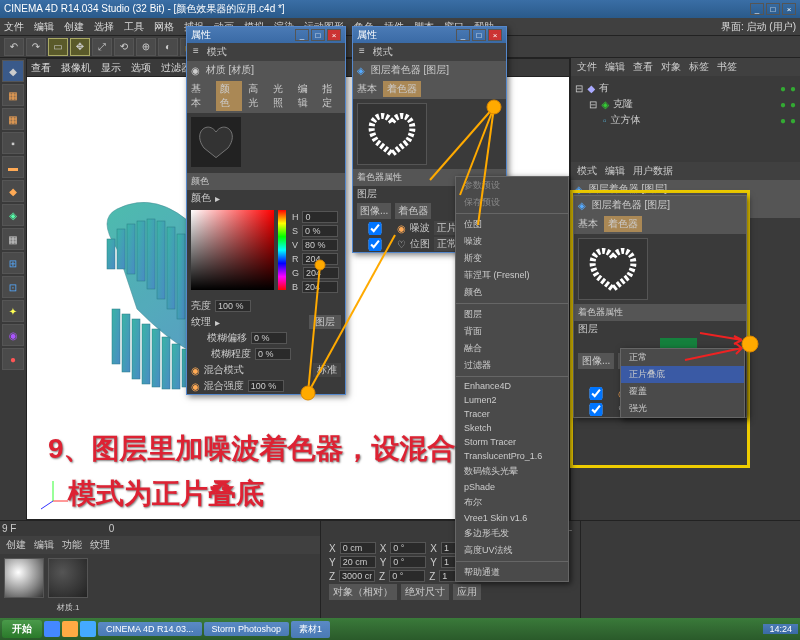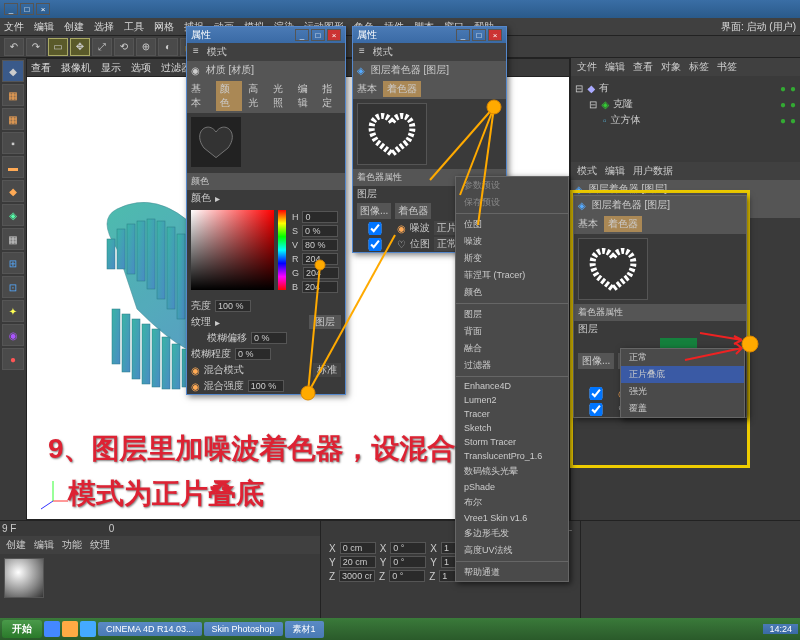--- a/index.html
+++ b/index.html
@@ -48,20 +48,21 @@
 .task{background:linear-gradient(#5a8ac5,#4a7ab5);padding:2px 8px;border-radius:2px;font-size:9px;color:#fff}
 .start{background:linear-gradient(#4a9a4a,#2a7a2a);padding:2px 10px;border-radius:3px;font-size:10px;color:#fff;font-weight:bold}
 .clock{margin-left:auto;background:linear-gradient(#4a7ab5,#3a6aa5);padding:0 6px;font-size:9px;color:#fff}
 .statusrow{display:flex;gap:4px;padding:2px;background:#383838;font-size:9px}
 .statusrow span{flex:1}
 </style>
 </head>
 <body>
 
 <div class="titlebar">
+  <span class="title">CINEMA 4D R14.034 Studio (32 Bit) - [颜色效果器的应用.c4d *]</span>
   <div class="winbtns">
     <div class="winbtn">_</div>
     <div class="winbtn">□</div>
     <div class="winbtn">×</div>
   </div>
 </div>
 
 <div class="menubar">
   <span>文件</span>
   <span>编辑</span>
@@ -255,22 +256,22 @@
     <span style="color:#fff">♡</span>
     <span>位图</span>
     <span style="background:#444;padding:0 4px;margin-left:4px">正常</span>
     <span>100 %</span>
   </div>
 </div>
 
 <div class="dropdown" style="left:620px;top:348px;width:125px;z-index:30">
   <div>正常</div>
   <div style="background:#3a5aa5">正片叠底</div>
+  <div>覆盖</div>
   <div>强光</div>
-  <div>覆盖</div>
 </div>
 
 <div class="floatwin" style="left:186px;top:26px;width:160px">
   <div class="titlebar">
       <span>属性</span>
     <div class="winbtns" style="margin-left:auto">
         <div class="winbtn">_</div>
         <div class="winbtn">□</div>
         <div class="winbtn" style="background:#c33">×</div>
       </div>
@@ -321,21 +322,21 @@
     </div>
   <div class="row">
       <span>纹理</span>
       <span>▸</span>
       <span style="background:#555;padding:0 6px;margin-left:auto">图层</span>
     </div>
   <div class="row" style="padding-left:20px">
       <span>模糊偏移</span>
       <input value="0 %" style="">
     </div>
-  <div class="row" style="padding-left:4px">
+  <div class="row" style="padding-left:24px">
       <span>模糊程度</span>
       <input value="0 %" style="">
     </div>
   <div class="row">
       <span style="color:#fa5">◉</span>
       <span>混合模式</span>
       <span style="background:#444;padding:0 4px;margin-left:auto">标准</span>
     </div>
   <div class="row">
       <span style="color:#fa5">◉</span>
@@ -392,21 +393,21 @@
   </div>
 </div>
 
 <div class="dropdown" style="left:455px;top:176px;width:114px">
   <div style="color:#888">参数预设</div>
   <div style="color:#888">保存预设</div>
   <div class="sep"></div>
   <div>位图</div>
   <div>噪波</div>
   <div>斯变</div>
-  <div>菲涅耳 (Tracer)</div>
+  <div>菲涅耳 (Fresnel)</div>
   <div>颜色</div>
   <div class="sep"></div>
   <div>图层</div>
   <div>背面</div>
   <div>融合</div>
   <div>过滤器</div>
   <div class="sep"></div>
   <div>Enhance4D</div>
   <div>Lumen2</div>
   <div>Tracer</div>
@@ -451,20 +452,24 @@
     <div class="tabs">
       <span>创建</span>
       <span>编辑</span>
       <span>功能</span>
       <span>纹理</span>
     </div>
     <div style="display:flex;padding:2px">
       <div style="text-align:center">
         <div class="matslot" style="background:radial-gradient(circle at 35% 35%,#fff,#888 60%,#333)"></div>
       </div>
+      <div style="text-align:center">
+        <div class="matslot" style="background:radial-gradient(circle at 35% 35%,#555,#222)"></div>
+        <div style="font-size:8px">材质.1</div>
+      </div>
     </div>
   </div>
   <div style="width:260px;padding:4px;border-left:1px solid #222">
     <div class="row" style="justify-content:flex-end">
         <span>尺寸</span>
       </div>
     <div class="row">
         <span>X</span>
         <input value="0 cm" style="">
         <span>X</span>
@@ -481,26 +486,31 @@
         <input value="1" style="">
       </div>
     <div class="row">
         <span>Z</span>
         <input value="3000 cm" style="">
         <span>Z</span>
         <input value="0 °" style="">
         <span>Z</span>
         <input value="1" style="">
       </div>
+    <div class="row">
+        <span style="background:#555;padding:1px 4px">对象（相对）</span>
+        <span style="background:#555;padding:1px 4px">绝对尺寸</span>
+        <span style="background:#555;padding:1px 4px">应用</span>
+      </div>
   </div>
   <div style="width:220px;border-left:1px solid #222"></div>
 </div>
 
 <div class="taskbar">
   <div class="start">开始</div>
   <div style="width:16px;height:16px;background:#48f;border-radius:2px"></div>
   <div style="width:16px;height:16px;background:#fa4;border-radius:2px"></div>
   <div style="width:16px;height:16px;background:#4af;border-radius:2px"></div>
   <div class="task">CINEMA 4D R14.03...</div>
-  <div class="task">Skin Photoshop</div>
+  <div class="task">Storm Photoshop</div>
   <div class="task">素材1</div>
   <div class="clock">14:24</div>
 </div>
 
 </body></html>

